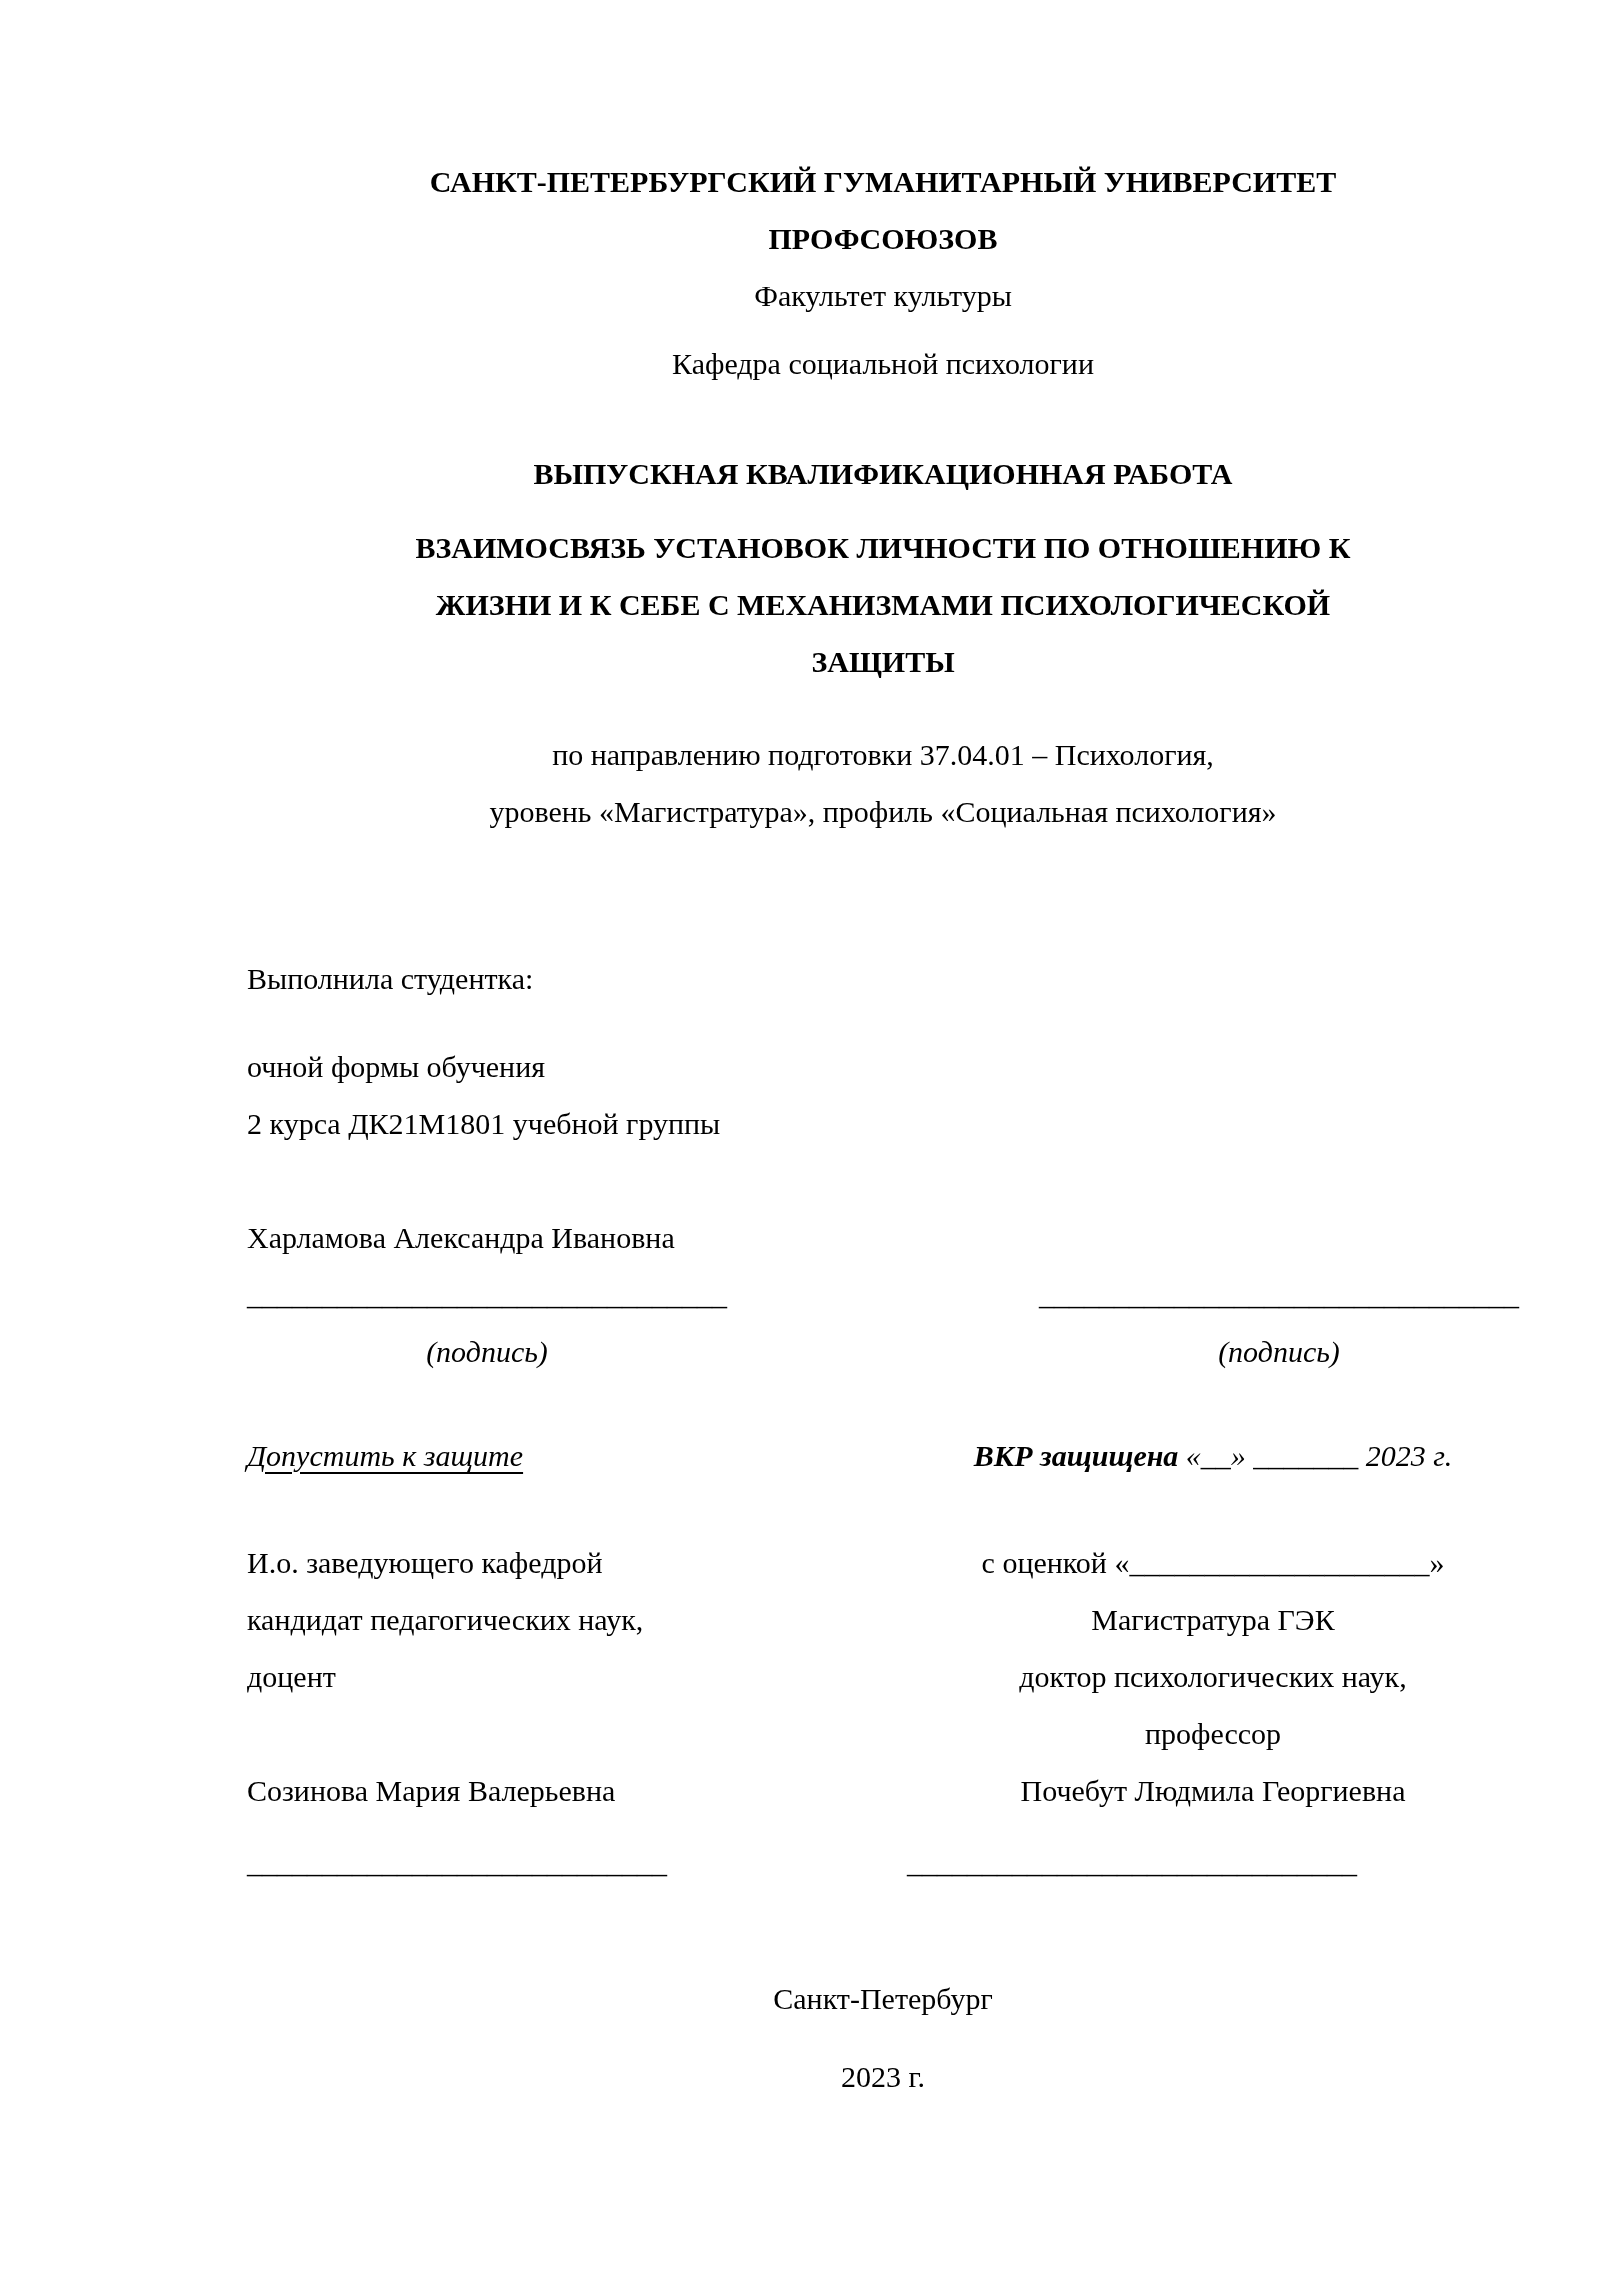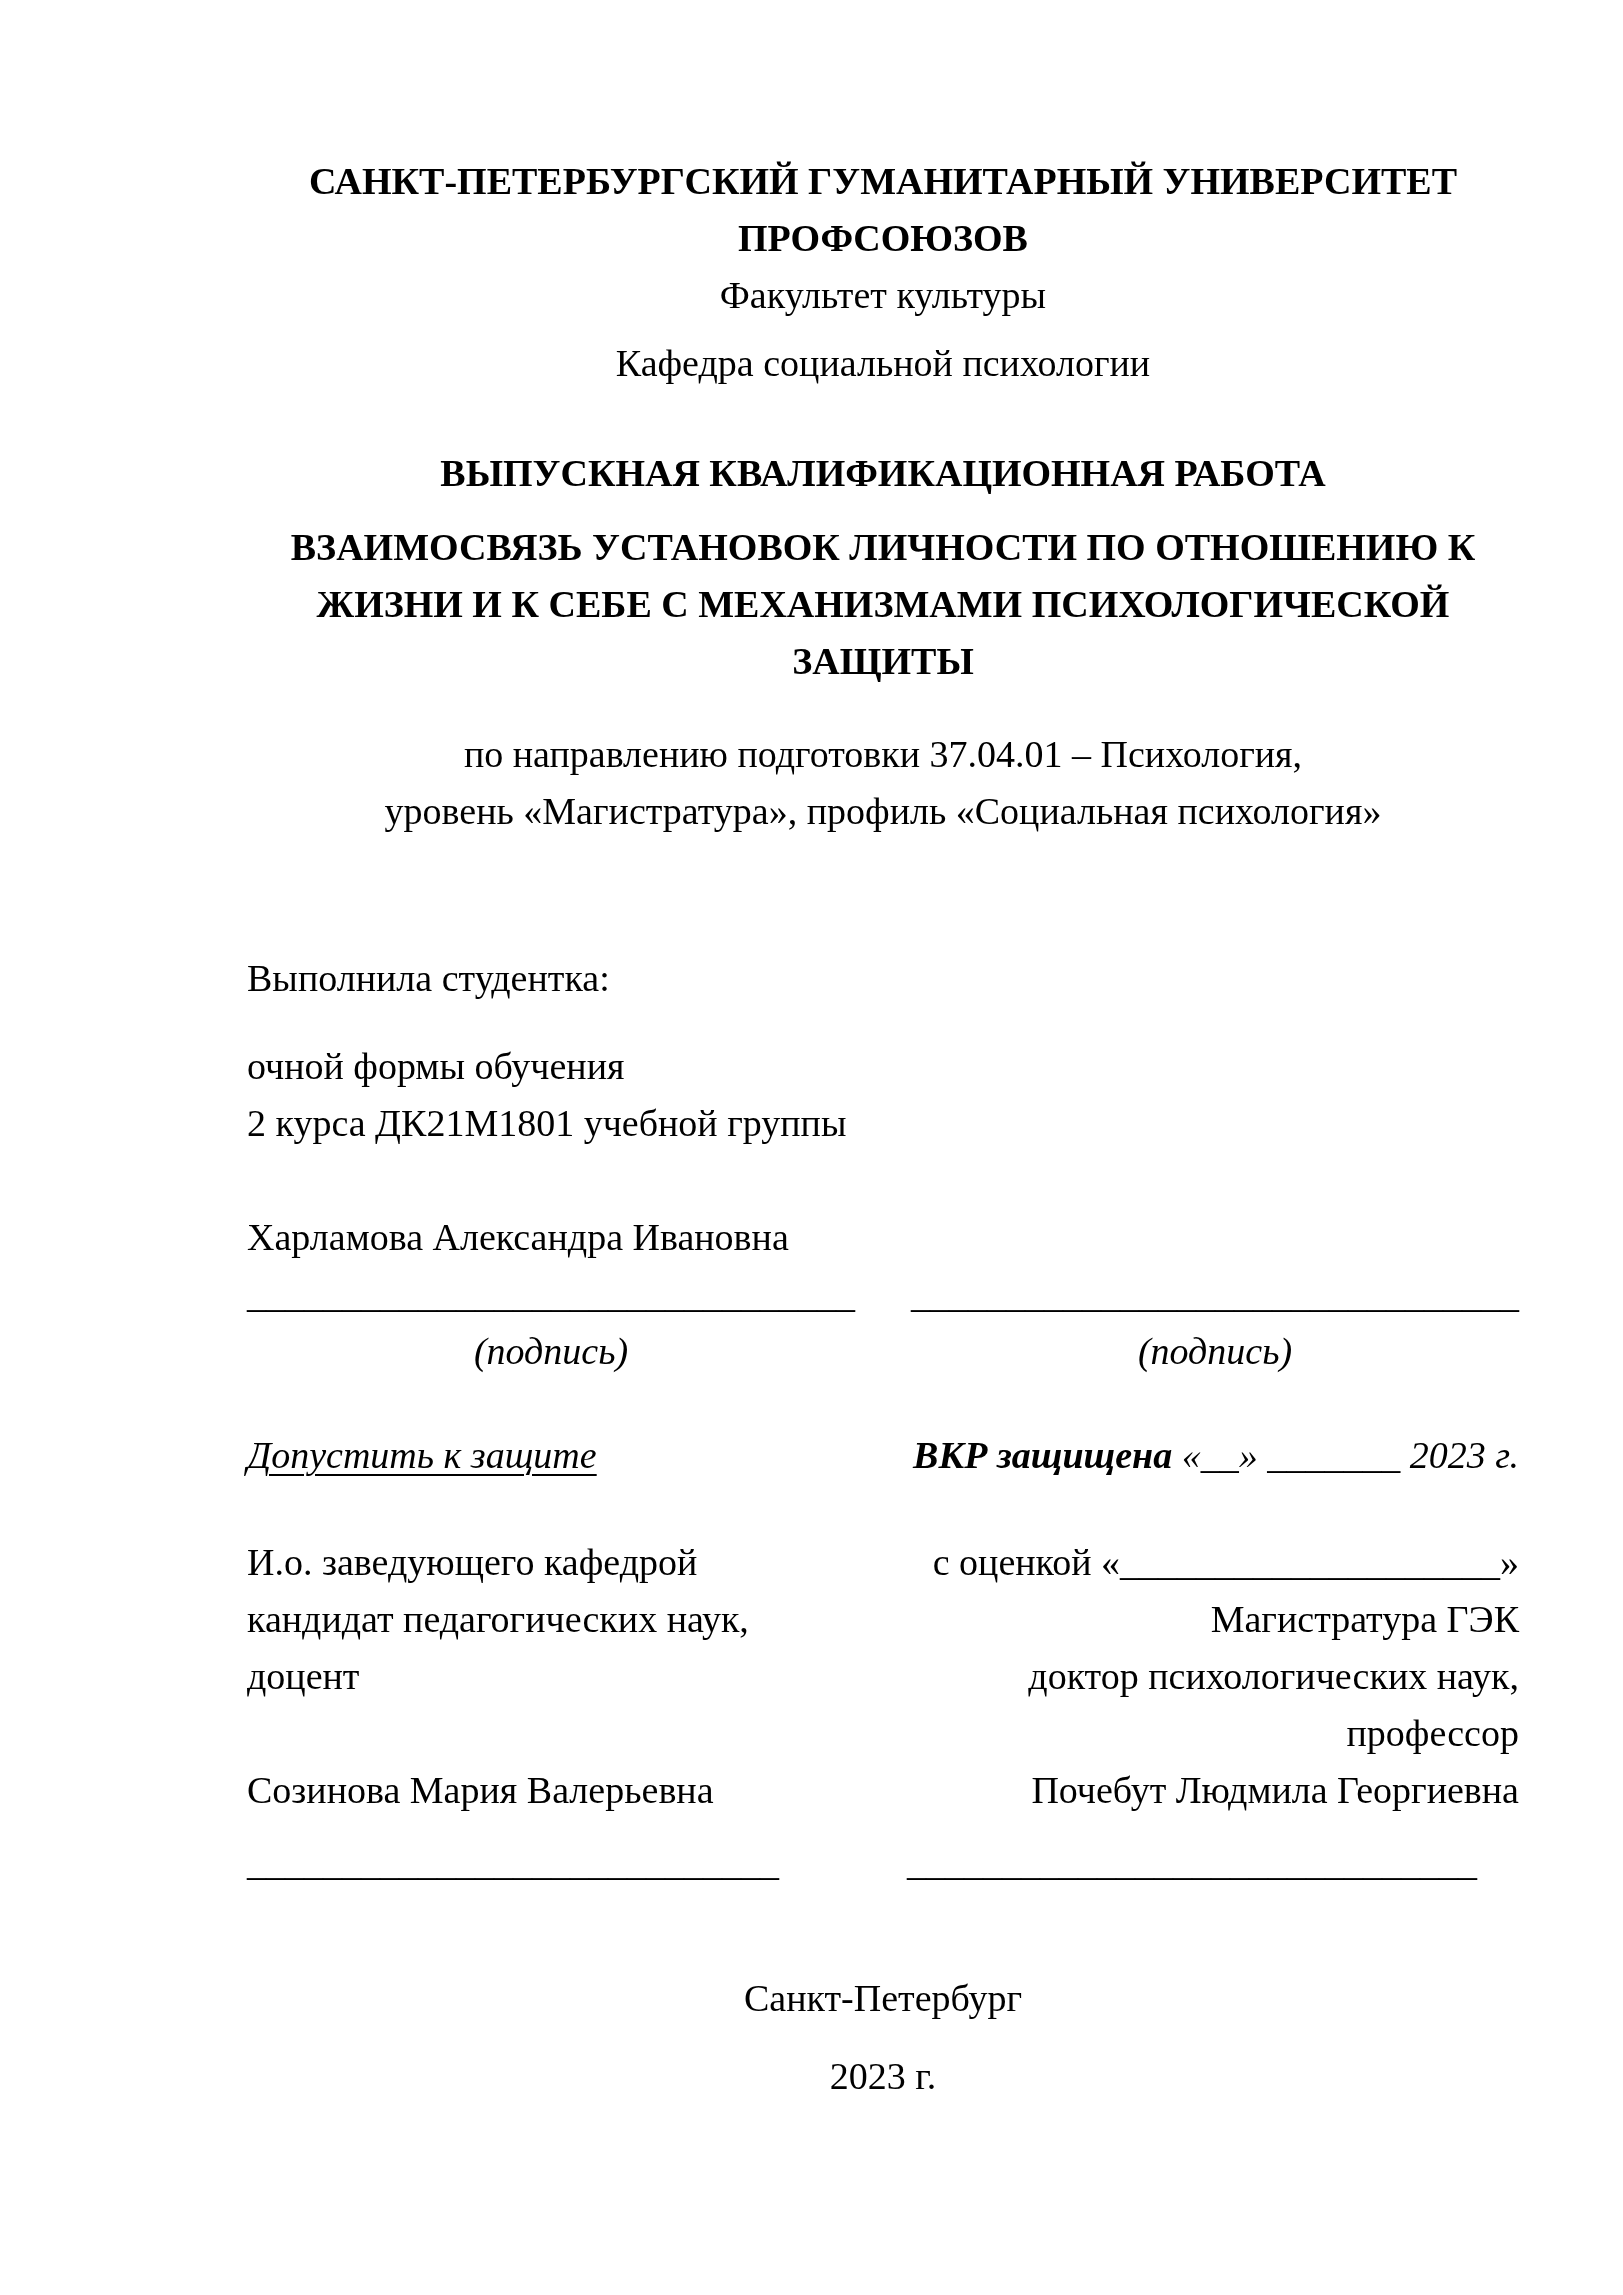--- a/index.html
+++ b/index.html
@@ -5,39 +5,39 @@
   * { margin: 0; padding: 0; box-sizing: border-box; }
   html, body { background: #ffffff; }
   .page {
     position: relative;
     width: 1623px;
     height: 2295px;
     margin: 0 auto;
     background: #ffffff;
     color: #000000;
     font-family: "Liberation Serif", "DejaVu Serif", serif;
-    font-size: 38px;
+    font-size: 30px;
     line-height: 57px;
     padding: 153px 104px 0 247px;
     overflow: hidden;
   }
   .center { text-align: center; }
   .bold { font-weight: bold; }
   .line { min-height: 57px; white-space: nowrap; }
   .line.blank-half { min-height: 31px; }
   .line.blank { min-height: 57px; }
 
   .department { margin-top: 11px; }
   .work-type { margin-top: 53px; }
   .thesis-title { margin-top: 16.5px; }
   .program { margin-top: 36px; }
 
   .cols { display: flex; justify-content: space-between; }
   .col-l { width: 604px; text-align: left; }
-  .col-r { width: 612px; text-align: right; }
+  .col-r { width: 612px; text-align: center; }
   .parties { margin-top: 110px; }
   .parties .col-r { text-align: left; }
 
   .sig-row .col-r { text-align: right; }
   .sig-block { display: inline-block; text-align: center; }
   .sig-line { display: block; white-space: nowrap; text-align: right; }
   .sig-caption { display: block; font-style: italic; }
 
   .approval { margin-top: 47px; font-style: italic; }
   .underlined { text-decoration: underline; text-decoration-thickness: 2.4px; text-underline-offset: 6.3px; }

